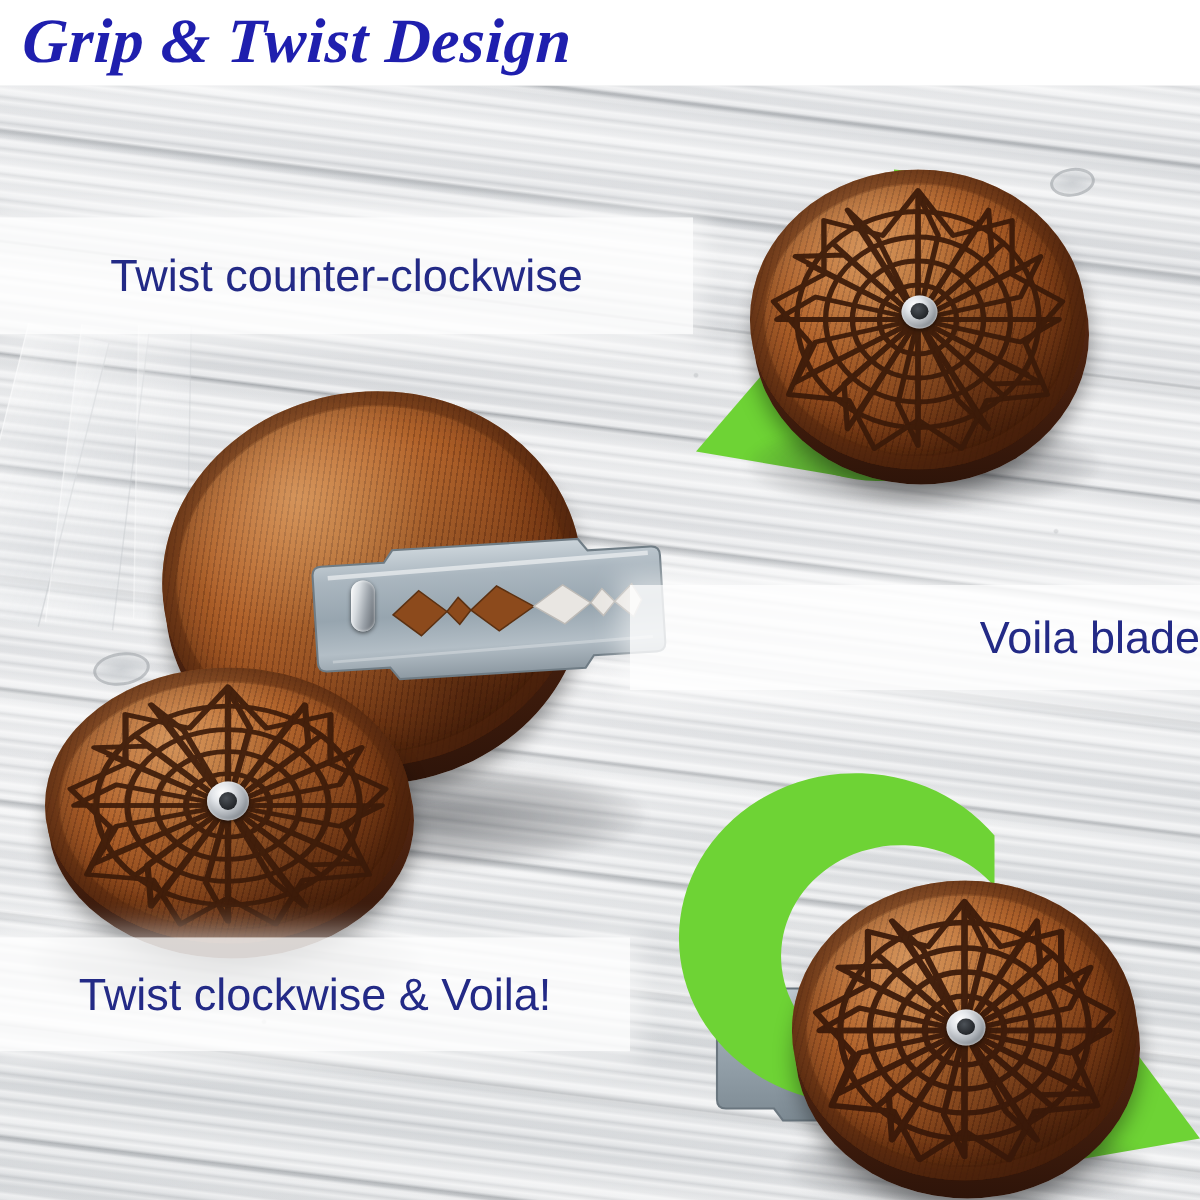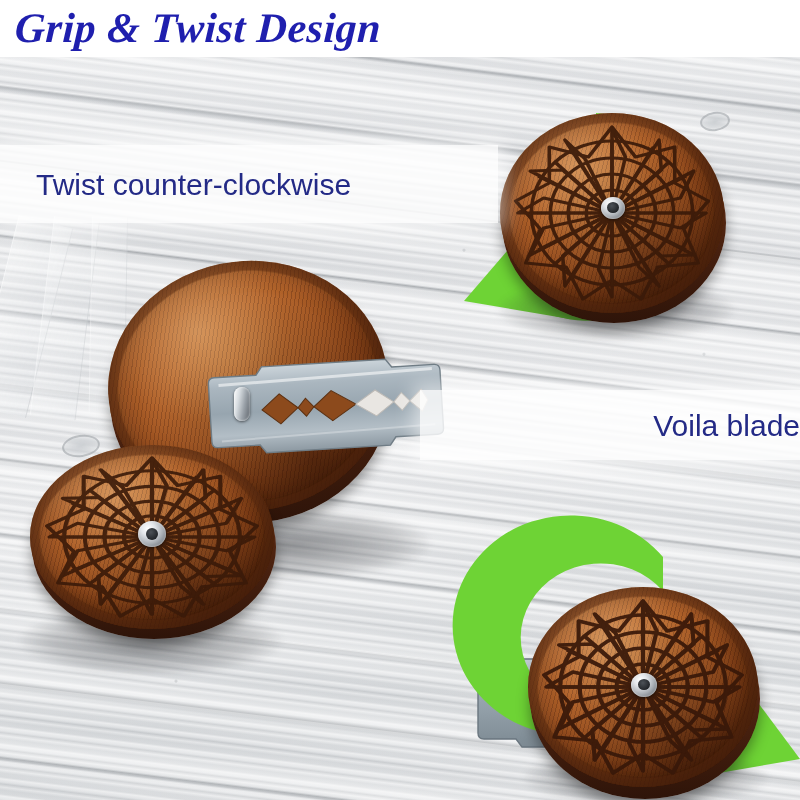--- a/index.html
+++ b/index.html
@@ -191,21 +191,21 @@
     box-shadow: 0 0 18px 6px rgba(255,255,255,0.55);
   }
   .caption-text {
     font-family: "Liberation Sans", sans-serif;
     font-size: 30px;
     font-weight: 400;
     color: #232a86;
     line-height: 1.1;
     white-space: nowrap;
   }
-  .cap-left  { justify-content: flex-start; padding-left: 36px; }
+  .cap-left  { justify-content: center; }
   .cap-right { justify-content: flex-end;   padding-right: 58px; }
 </style>
 </head>
 <body>
 
 <div id="infographic">
 
   <div class="header-band">
     <div class="header-title">Grip &amp; Twist Design</div>
   </div>
@@ -433,15 +433,18 @@
                      M63 34 L137 166 M166 63 L34 137
                      M137 34 L63 166 M34 63 L166 137"></path>
           </g>
         </svg>
       </div>
       <div class="rivet" style="left:103px; top:86px; width:26px; height:24px;">
         <div class="rivet-core" style="left:7px; top:6px; width:12px; height:11px;"></div>
       </div>
     </div>
 
+    <div class="caption cap-left" style="left:0px; top:568px; width:420px; height:76px;">
+      <span class="caption-text">Twist clockwise &amp; Voila!</span>
+    </div>
 
   </div>
 </div>
 
 </body></html>

